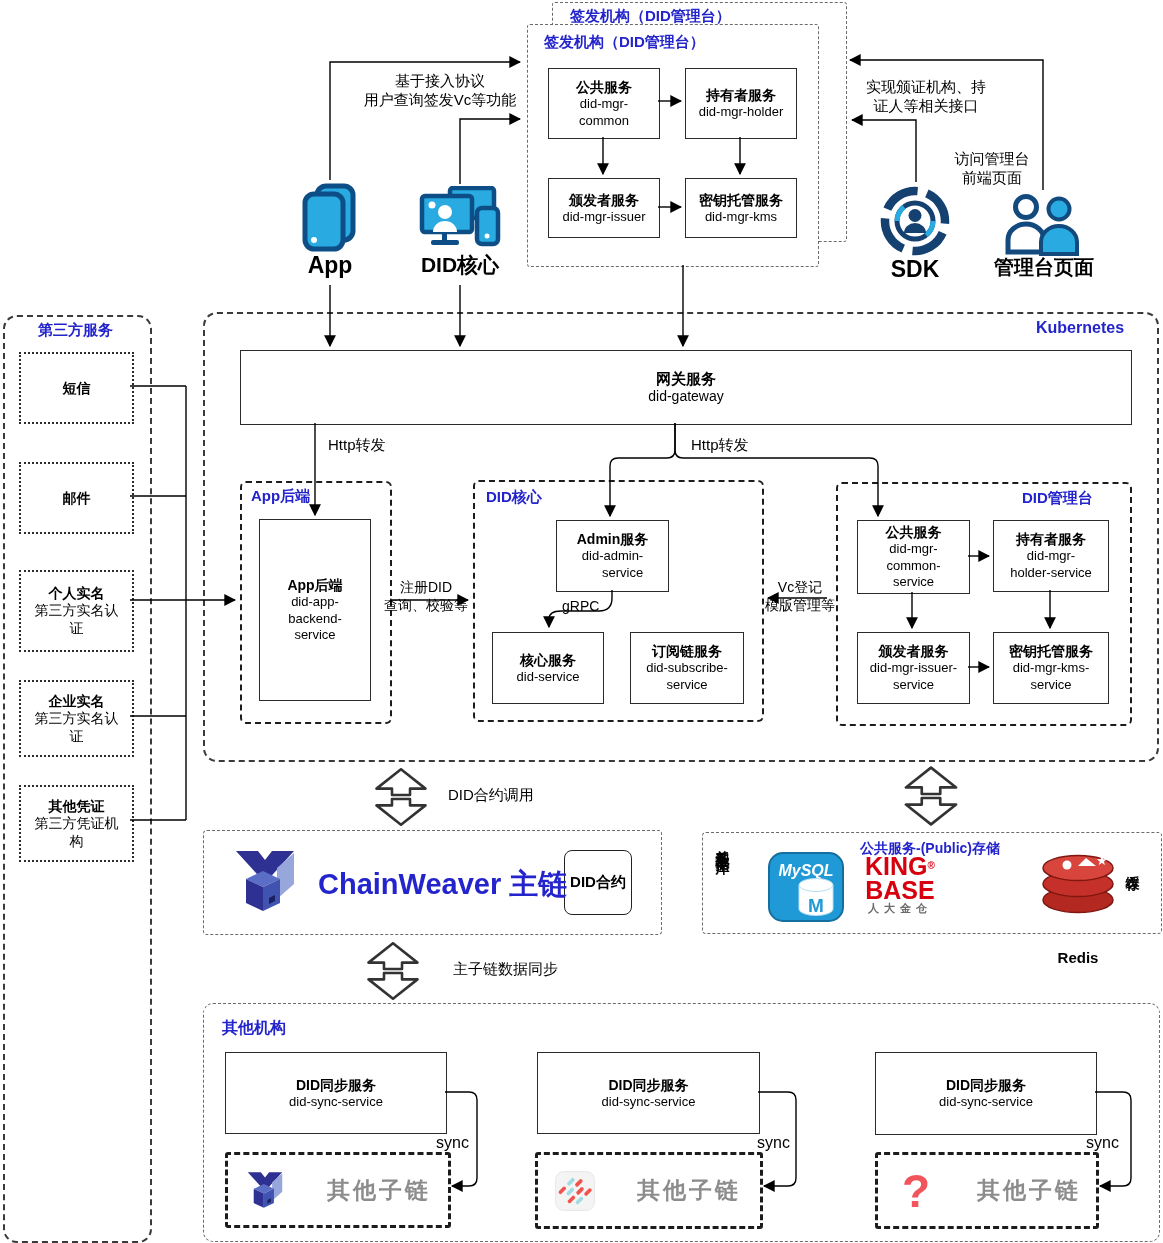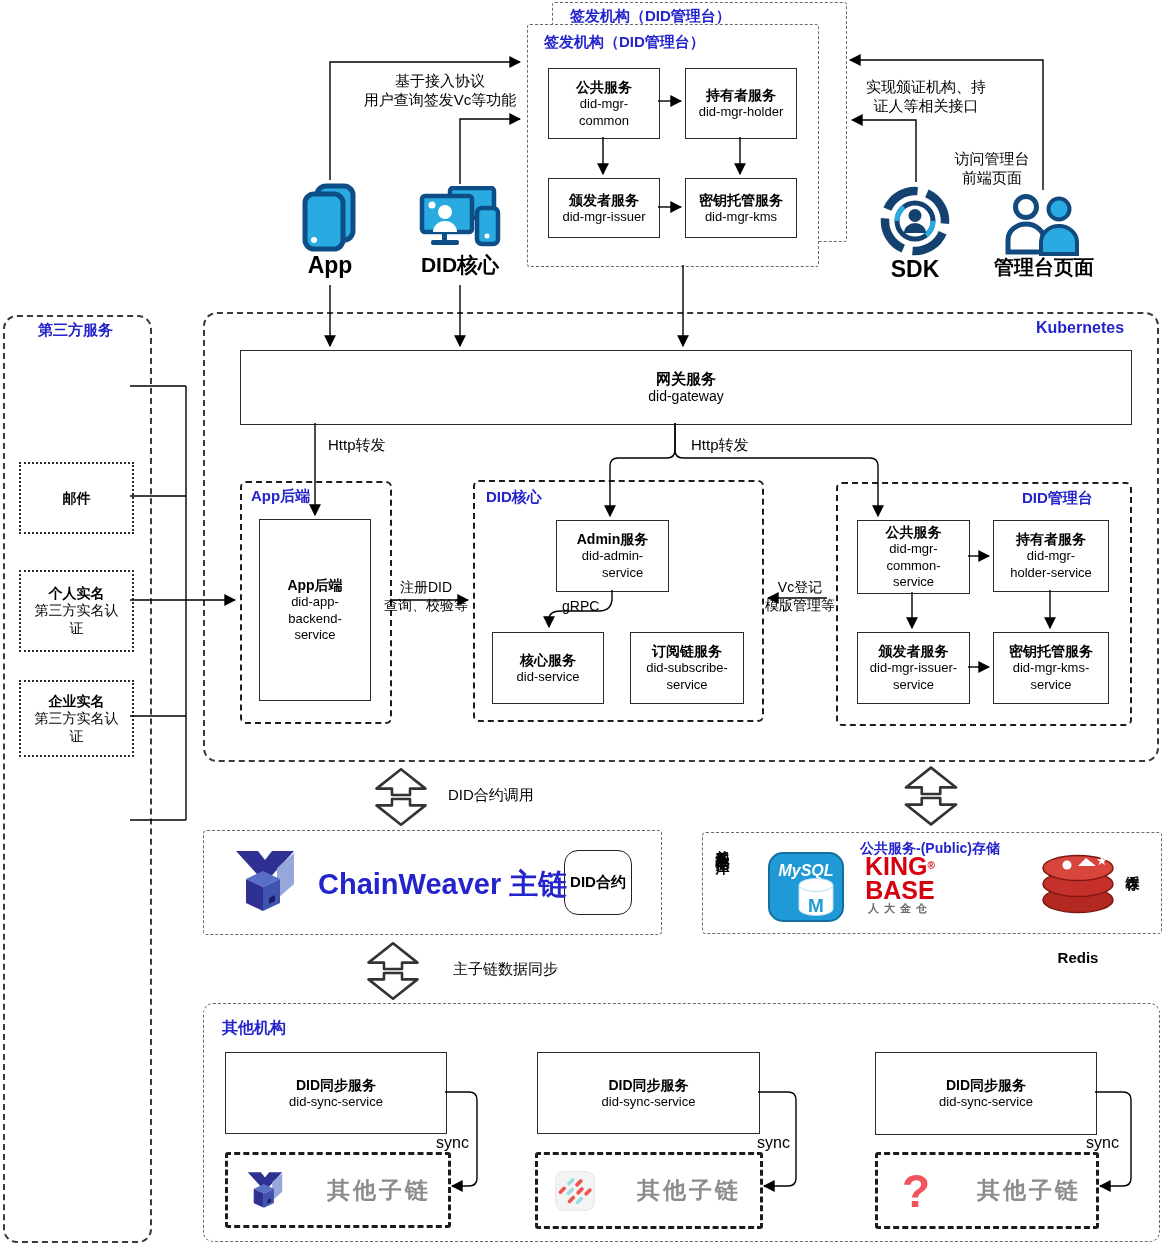--- a/index.html
+++ b/index.html
@@ -18,21 +18,21 @@
   .pre{white-space:pre-line;}
   .lbl{position:absolute;font-size:15px;line-height:1.25;z-index:4;}
   .name{font-weight:bold;font-size:14px;line-height:1.3;}
   .id{font-size:13px;line-height:1.28;}
   .center{text-align:center;}
   .icon-cap{position:absolute;font-weight:bold;text-align:center;z-index:4;}
   .vtext{position:absolute;writing-mode:vertical-rl;font-weight:bold;font-size:15px;letter-spacing:2px;z-index:4;}
   svg.overlay{position:absolute;left:0;top:0;z-index:5;pointer-events:none;}
   svg .ln{fill:none;stroke:#000;stroke-width:1.4;}
   .subchain-text{font-weight:bold;font-size:23px;color:#8c8c8c;letter-spacing:3px;}
-  .rounded-chip{position:absolute;border:1.6px solid #222;border-radius:14px;background:#fff;
+  .rounded-chip{position:absolute;border:1.6px solid #222;border-radius:8px;background:#fff;
     display:flex;align-items:center;justify-content:center;font-weight:bold;font-size:15px;z-index:3;}
   .kingbase{position:absolute;z-index:4;text-align:center;line-height:.95;}
   .kingbase .kb{color:#d7000f;font-weight:900;font-size:25px;letter-spacing:0;}
   .kingbase .reg{font-size:10px;color:#d7000f;vertical-align:super;font-weight:bold;}
   .kingbase .sub{color:#6b6b6b;font-weight:bold;font-size:11px;letter-spacing:5px;}
   .qmark{font-weight:900;font-size:46px;color:#f2545b;line-height:1;}
 </style>
 </head>
 <body>
 
@@ -170,32 +170,40 @@
   </div>
 
   <div class="lbl pre center" style="left:370px;top:579px;width:112px;font-size:14px;">注册DID
 查询、校验等</div>
   <div class="lbl pre center" style="left:750px;top:579px;width:100px;font-size:14px;">Vc登记
 模版管理等</div>
 
   <div class="box-dashed" style="left:3px;top:315px;width:145px;height:924px;border-radius:14px;"></div>
   <div class="lbl blue center" style="left:3px;top:321px;width:145px;font-size:15px;">第三方服务</div>
 
+  <div class="box-dotted" style="left:19px;top:352px;width:111px;height:68px;">
+    <span class="name">短信</span>
+  </div>
   <div class="box-dotted" style="left:19px;top:462px;width:111px;height:68px;justify-content:center;">
     <span class="name">邮件</span>
   </div>
   <div class="box-dotted" style="left:19px;top:570px;width:111px;height:78px;">
     <span class="name">个人实名</span>
     <span class="id pre" style="font-size:14px;">第三方实名认
 证</span>
   </div>
   <div class="box-dotted" style="left:19px;top:680px;width:111px;height:73px;">
     <span class="name">企业实名</span>
     <span class="id pre" style="font-size:14px;">第三方实名认
 证</span>
+  </div>
+  <div class="box-dotted" style="left:19px;top:785px;width:111px;height:73px;">
+    <span class="name">其他凭证</span>
+    <span class="id pre" style="font-size:14px;">第三方凭证机
+构</span>
   </div>
 
   <div class="lbl" style="left:448px;top:786px;">DID合约调用</div>
   <div class="box-dashed light" style="left:203px;top:830px;width:457px;height:103px;border-radius:4px;"></div>
   <svg class="abs" style="left:233px;top:848px;z-index:3;" width="64" height="66" viewBox="0 0 64 66">
     <use href="#cw-logo"></use>
   </svg>
   <div class="lbl blue" style="left:318px;top:866px;font-size:29px;">ChainWeaver 主链</div>
   <div class="rounded-chip" style="left:564px;top:850px;width:66px;height:63px;">
     <span>DID合约</span>

